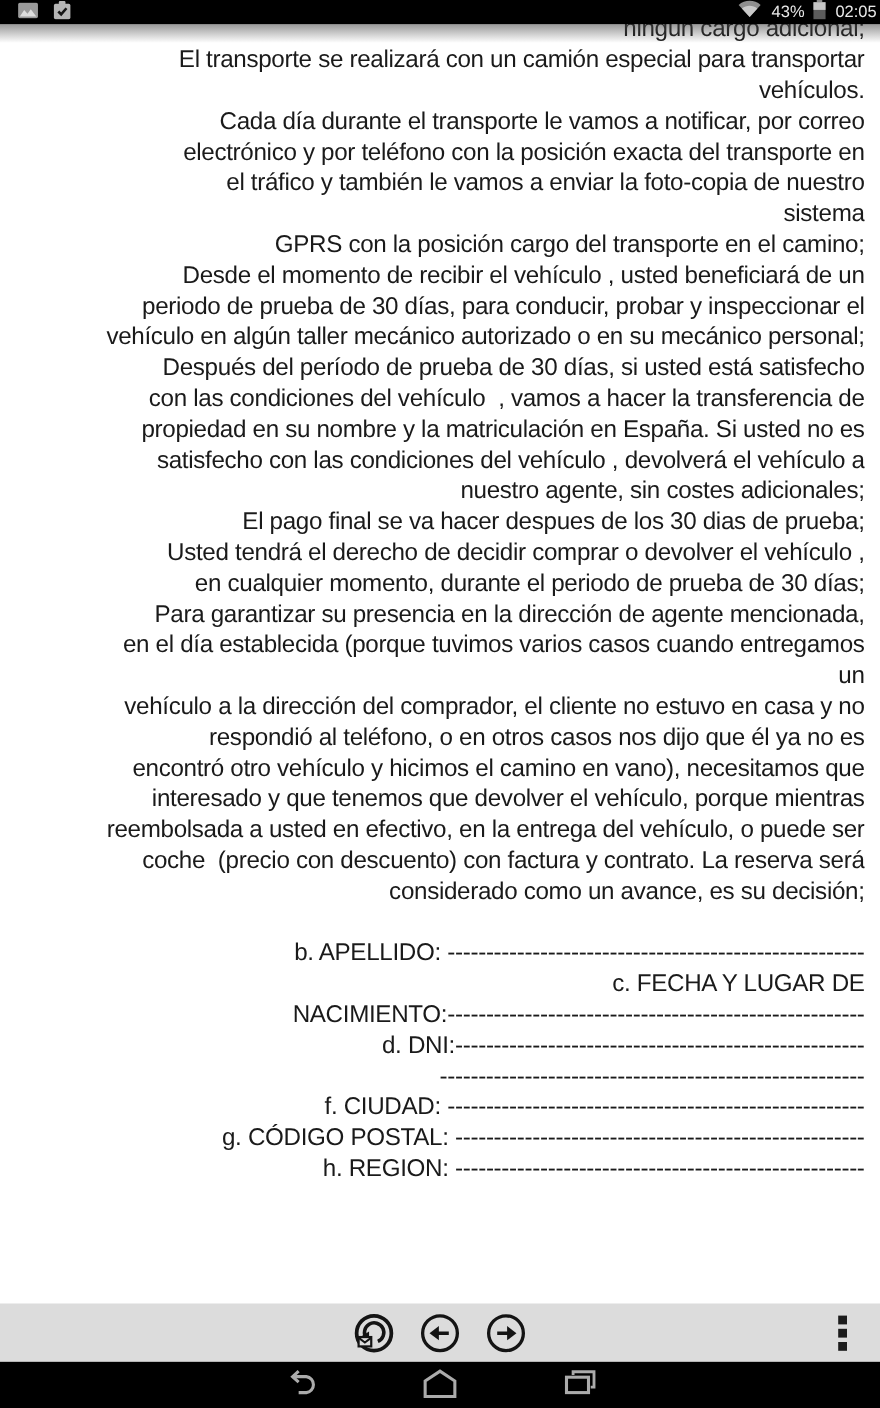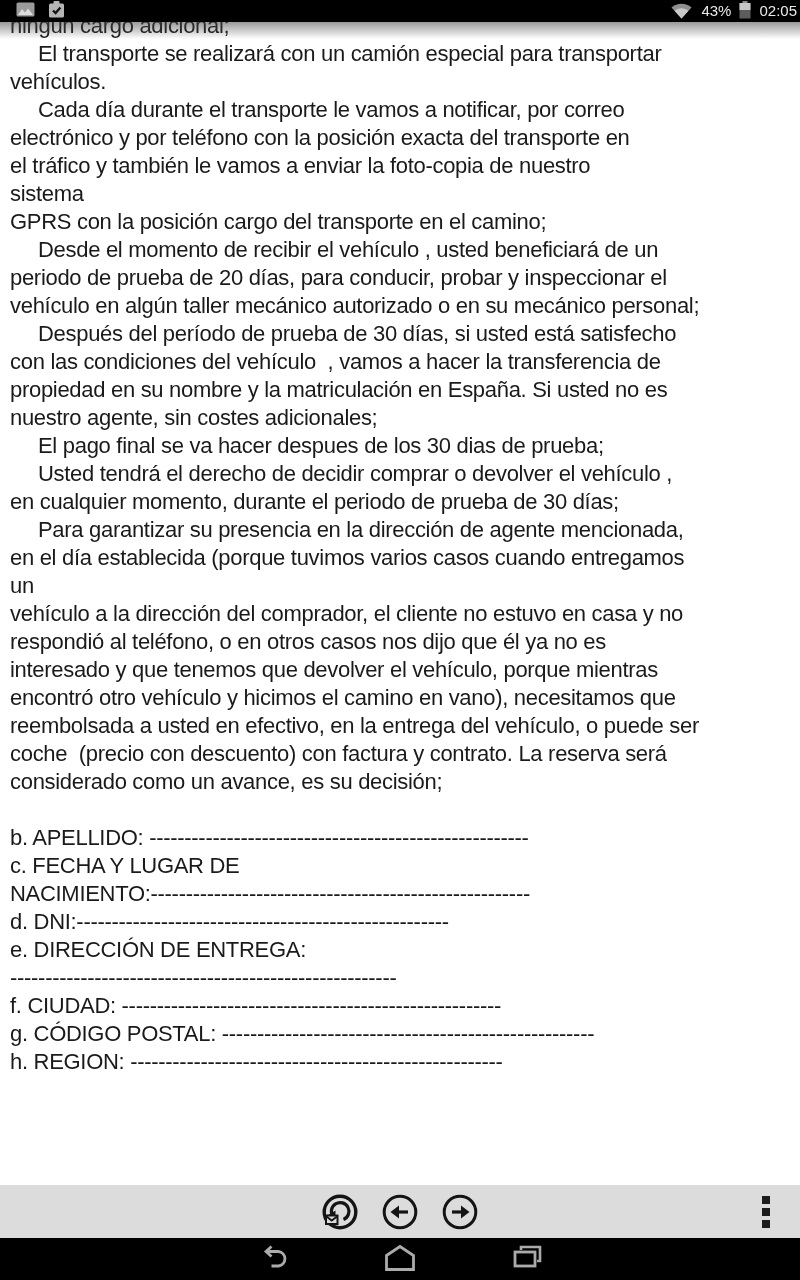--- a/index.html
+++ b/index.html
@@ -3,38 +3,38 @@
 <meta charset="utf-8">
 <style>
   html,body { margin:0; padding:0; background:#222; }
   .screen {
     position:relative; width:800px; height:1280px; overflow:hidden;
     background:#ffffff; font-family:"Liberation Sans", sans-serif;
   }
 
   
   .document { position:absolute; left:0; right:0; top:0; bottom:42px; background:#ffffff; }
-  .doc-lines { position:absolute; top:12px; left:10px; right:14px; }
+  .doc-lines { position:absolute; top:12px; left:10px; right:14px;text-align:right; }
   .line {
     height:28px; line-height:28px; font-size:22px; letter-spacing:-0.3px;
     color:#1a1a1a; white-space:pre; overflow:hidden;
   }
   .line.indent { padding-left:28px; }
   .top-shadow {
     position:absolute; top:22px; left:0; right:0; height:17px; z-index:3; pointer-events:none;
     background:linear-gradient(rgba(70,70,70,0.55), rgba(255,255,255,0));
   }
 
   
   .status-bar {
     position:absolute; top:0; left:0; right:0; height:22px; background:#000;
     z-index:5; display:flex; align-items:center; color:#e9e9e9; font-size:15px;
   }
   .sb-left { display:flex; align-items:center; gap:13px; padding-left:16px; }
-  .sb-right { margin-left:auto; display:flex; align-items:flex-end; gap:5px; padding-right:3px; }
+  .sb-right { margin-left:auto; display:flex; align-items:flex-start; gap:5px; padding-right:3px; }
   .sb-text { line-height:22px; }
 
   
   .toolbar {
     position:absolute; left:0; right:0; bottom:42px; height:53px; background:#dcdcdc;
     z-index:4; display:flex; align-items:center; justify-content:center; gap:20px;
   }
   .tb-btn { width:40px; height:40px; padding:0; border:none; background:transparent; cursor:pointer; }
   .overflow-btn {
     position:absolute; right:26px; top:50%; transform:translateY(-50%);
@@ -58,45 +58,45 @@
     <div class="doc-lines" id="doc-lines">
         <div class="line">ningún cargo adicional;</div>
         <div class="line indent">El transporte se realizará con un camión especial para transportar</div>
         <div class="line">vehículos.</div>
         <div class="line indent">Cada día durante el transporte le vamos a notificar, por correo</div>
         <div class="line">electrónico y por teléfono con la posición exacta del transporte en</div>
         <div class="line">el tráfico y también le vamos a enviar la foto-copia de nuestro</div>
         <div class="line">sistema</div>
         <div class="line">GPRS con la posición cargo del transporte en el camino;</div>
         <div class="line indent">Desde el momento de recibir el vehículo , usted beneficiará de un</div>
-        <div class="line">periodo de prueba de 20 días, para conducir, probar y inspeccionar el</div>
+        <div class="line">periodo de prueba de 30 días, para conducir, probar y inspeccionar el</div>
         <div class="line">vehículo en algún taller mecánico autorizado o en su mecánico personal;</div>
         <div class="line indent">Después del período de prueba de 30 días, si usted está satisfecho</div>
         <div class="line">con las condiciones del vehículo  , vamos a hacer la transferencia de</div>
         <div class="line">propiedad en su nombre y la matriculación en España. Si usted no es</div>
+        <div class="line">satisfecho con las condiciones del vehículo , devolverá el vehículo a</div>
         <div class="line">nuestro agente, sin costes adicionales;</div>
         <div class="line indent">El pago final se va hacer despues de los 30 dias de prueba;</div>
         <div class="line indent">Usted tendrá el derecho de decidir comprar o devolver el vehículo ,</div>
         <div class="line">en cualquier momento, durante el periodo de prueba de 30 días;</div>
         <div class="line indent">Para garantizar su presencia en la dirección de agente mencionada,</div>
         <div class="line">en el día establecida (porque tuvimos varios casos cuando entregamos</div>
         <div class="line">un</div>
         <div class="line">vehículo a la dirección del comprador, el cliente no estuvo en casa y no</div>
         <div class="line">respondió al teléfono, o en otros casos nos dijo que él ya no es</div>
+        <div class="line">encontró otro vehículo y hicimos el camino en vano), necesitamos que</div>
         <div class="line">interesado y que tenemos que devolver el vehículo, porque mientras</div>
-        <div class="line">encontró otro vehículo y hicimos el camino en vano), necesitamos que</div>
         <div class="line">reembolsada a usted en efectivo, en la entrega del vehículo, o puede ser</div>
         <div class="line">coche  (precio con descuento) con factura y contrato. La reserva será</div>
         <div class="line">considerado como un avance, es su decisión;</div>
         <div class="line"></div>
         <div class="line">b. APELLIDO: ------------------------------------------------------</div>
         <div class="line">c. FECHA Y LUGAR DE</div>
         <div class="line">NACIMIENTO:------------------------------------------------------</div>
         <div class="line">d. DNI:-----------------------------------------------------</div>
-        <div class="line">e. DIRECCIÓN DE ENTREGA:</div>
         <div class="line">-------------------------------------------------------</div>
         <div class="line">f. CIUDAD: ------------------------------------------------------</div>
         <div class="line">g. CÓDIGO POSTAL: -----------------------------------------------------</div>
         <div class="line">h. REGION: -----------------------------------------------------</div>
       </div>
   </div>
   <div class="top-shadow"></div>
 
   <div class="status-bar">
     <div class="sb-left">

